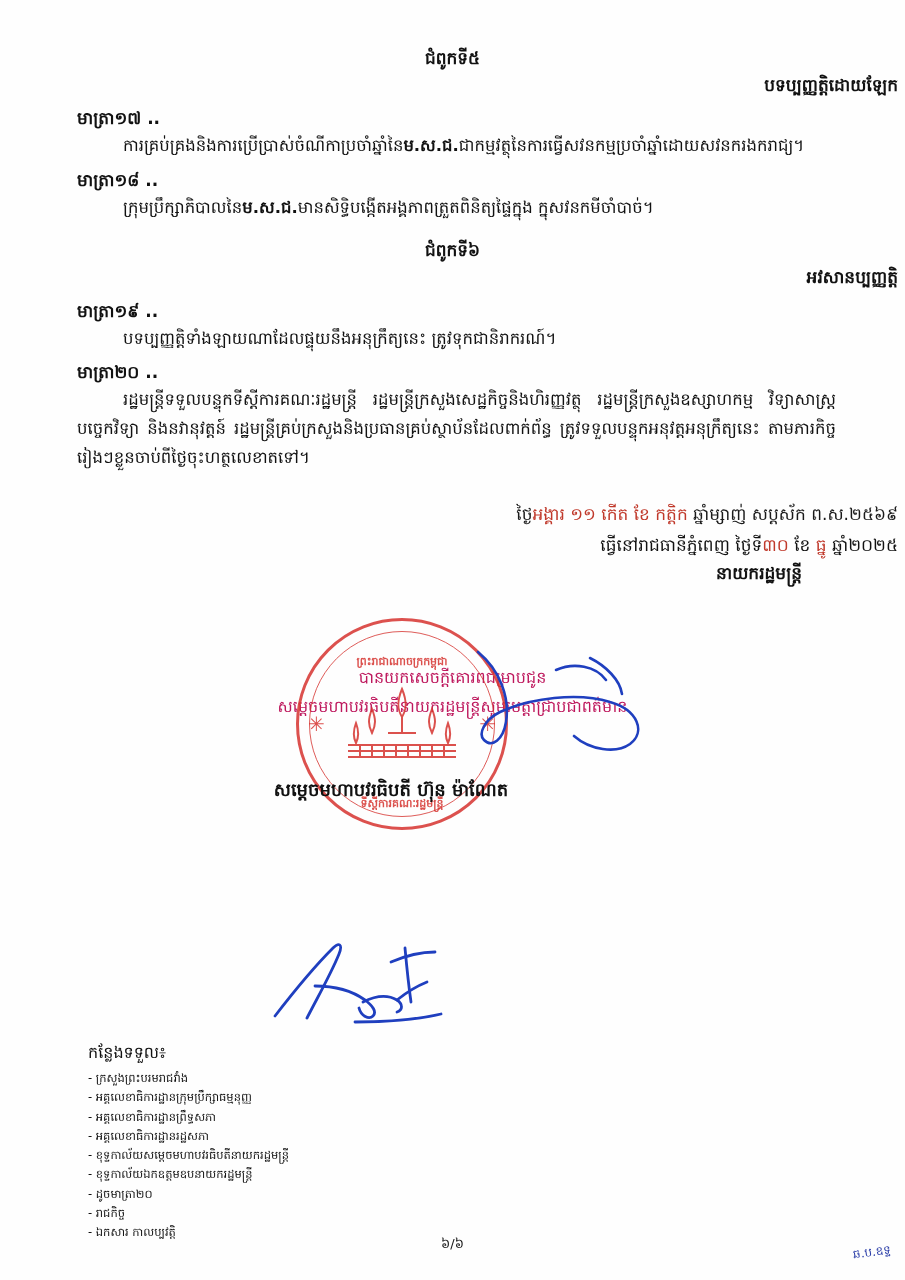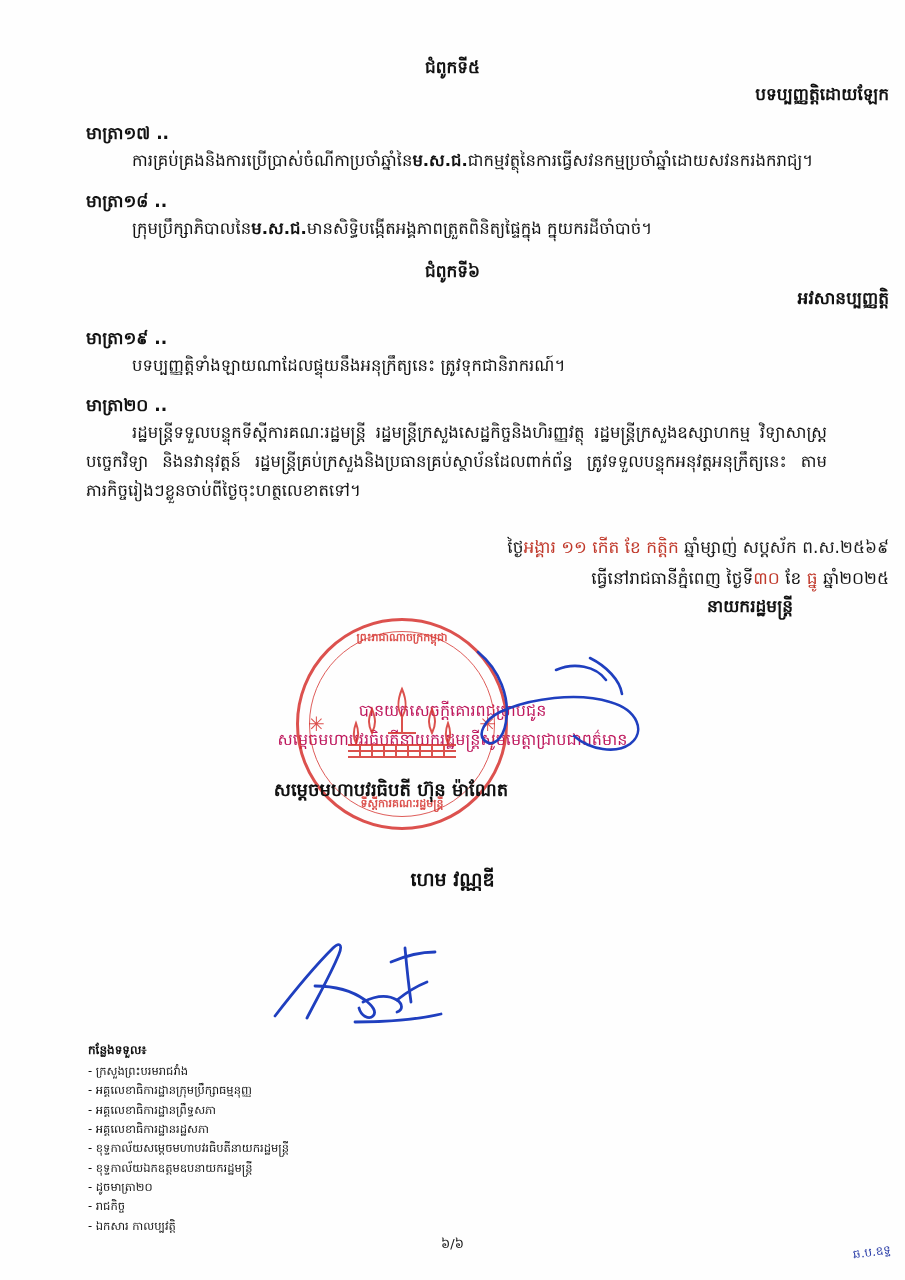--- a/index.html
+++ b/index.html
@@ -16,21 +16,21 @@
     height: 1280px;
     background: #fefefe;
     overflow: hidden;
   }
   .doc {
     position: absolute;
     left: 0;
     top: 0;
     width: 905px;
     height: 1280px;
-    padding: 16px;
+    padding: 7px;
     box-sizing: border-box;
   }
   .kh {
     font-family: "DejaVu Sans", "Liberation Sans", sans-serif;
     color: #111;
   }
 
   .chapter-title {
     text-align: center;
     font-size: 17px;
@@ -42,21 +42,21 @@
     text-align: right;
     font-size: 17px;
     font-weight: bold;
     color: #111;
     line-height: 1.6;
   }
   .article-head {
     font-size: 17px;
     font-weight: bold;
     color: #111;
-    margin-top: 14px;
+    margin-top: 8px;
     margin-left: 70px;
   }
   .para {
     font-size: 16.5px;
     color: #111;
     line-height: 1.75;
     margin-left: 70px;
     margin-right: 62px;
     text-align: justify;
     text-indent: 46px;
@@ -123,21 +123,21 @@
   .seal .seal-top-text, .seal .seal-bottom-text {
     position: absolute;
     left: 0;
     width: 100%;
     text-align: center;
     color: #d6332f;
     font-size: 11px;
     font-weight: bold;
     opacity: .85;
   }
-  .seal .seal-top-text { top: 12px; }
+  .seal .seal-top-text { top: 36px; }
   .seal .seal-bottom-text { bottom: 18px; }
   .seal .star {
     position: absolute;
     left: 12px;
     top: 50%;
     transform: translateY(-50%);
     color: #d6332f;
     font-size: 20px;
     opacity: .85;
   }
@@ -194,22 +194,22 @@
 
   .cc-block {
     position: absolute;
     left: 88px;
     top: 1040px;
     font-size: 11.5px;
     color: #111;
     line-height: 1.68;
   }
   .cc-title {
-    font-weight: bold;
-    font-size: 12px;
+    font-weight: normal;
+    font-size: 16px;
     margin-bottom: 2px;
   }
   .cc-item { white-space: nowrap; }
 
   .page-num {
     position: absolute;
     left: 0;
     bottom: 26px;
     width: 905px;
     text-align: center;
@@ -237,21 +237,21 @@
     <div class="chapter-title kh">ជំពូកទី៥</div>
     <div class="chapter-sub kh">បទប្បញ្ញត្តិដោយឡែក</div>
 
     <div class="article-head kh">មាត្រា១៧ ..</div>
     <div class="para kh">
       <span>ការគ្រប់គ្រងនិងការប្រើប្រាស់ចំណីកាប្រចាំឆ្នាំនៃ</span><b>ម.ស.ជ.</b><span>ជាកម្មវត្ថុនៃការធ្វើសវនកម្មប្រចាំឆ្នាំដោយសវនករងករាជ្យ។</span>
     </div>
 
     <div class="article-head kh">មាត្រា១៨ ..</div>
     <div class="para kh">
-      <span>ក្រុមប្រឹក្សាភិបាលនៃ</span><b>ម.ស.ជ.</b><span>មានសិទ្ធិបង្កើតអង្គភាពត្រួតពិនិត្យផ្ទៃក្នុង ក្នុយករដីចាំបាច់។</span>
+      <span>ក្រុមប្រឹក្សាភិបាលនៃ</span><b>ម.ស.ជ.</b><span>មានសិទ្ធិបង្កើតអង្គភាពត្រួតពិនិត្យផ្ទៃក្នុង ក្នុសវនកមីចាំបាច់។</span>
     </div>
 
     <div style="height:14px"></div>
 
     <div class="chapter-title kh">ជំពូកទី៦</div>
     <div class="chapter-sub kh">អវសានប្បញ្ញត្តិ</div>
 
     <div class="article-head kh">មាត្រា១៩ ..</div>
     <div class="para kh">បទប្បញ្ញត្តិទាំងឡាយណាដែលផ្ទុយនឹងអនុក្រឹត្យនេះ ត្រូវទុកជានិរាករណ៍។</div>
 
@@ -272,21 +272,20 @@
     </div>
 
     <div class="sign-label kh">នាយករដ្ឋមន្ត្រី</div>
 
     <div class="courtesy kh">
       <div>បានយកសេចក្តីគោរពជម្រាបជូន</div>
       <div>សម្តេចមហាបវរធិបតីនាយករដ្ឋមន្ត្រីសូមមេត្តាជ្រាបជាពត៌មាន</div>
     </div>
 
 
-    <div class="minister-name kh">ហេម វណ្ណឌី</div>
   </div>
 
   <div class="seal">
     <div class="ring-outer"></div>
     <div class="ring-inner"></div>
     <div class="seal-top-text kh">ព្រះរាជាណាចក្រកម្ពុជា</div>
     <div class="seal-bottom-text kh">ទីស្តីការគណៈរដ្ឋមន្ត្រី</div>
     <div class="star">✳</div>
     <div class="star right">✳</div>
     <svg class="temple" width="120" height="90" viewBox="0 0 120 90">

